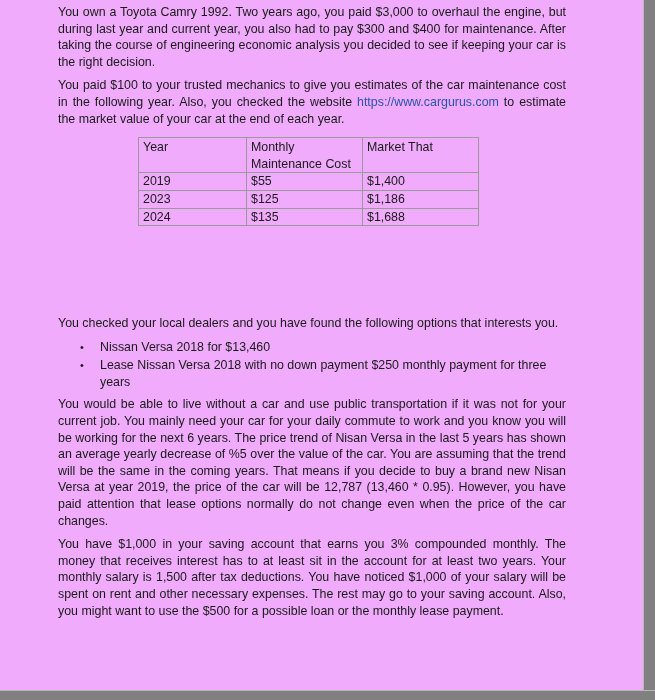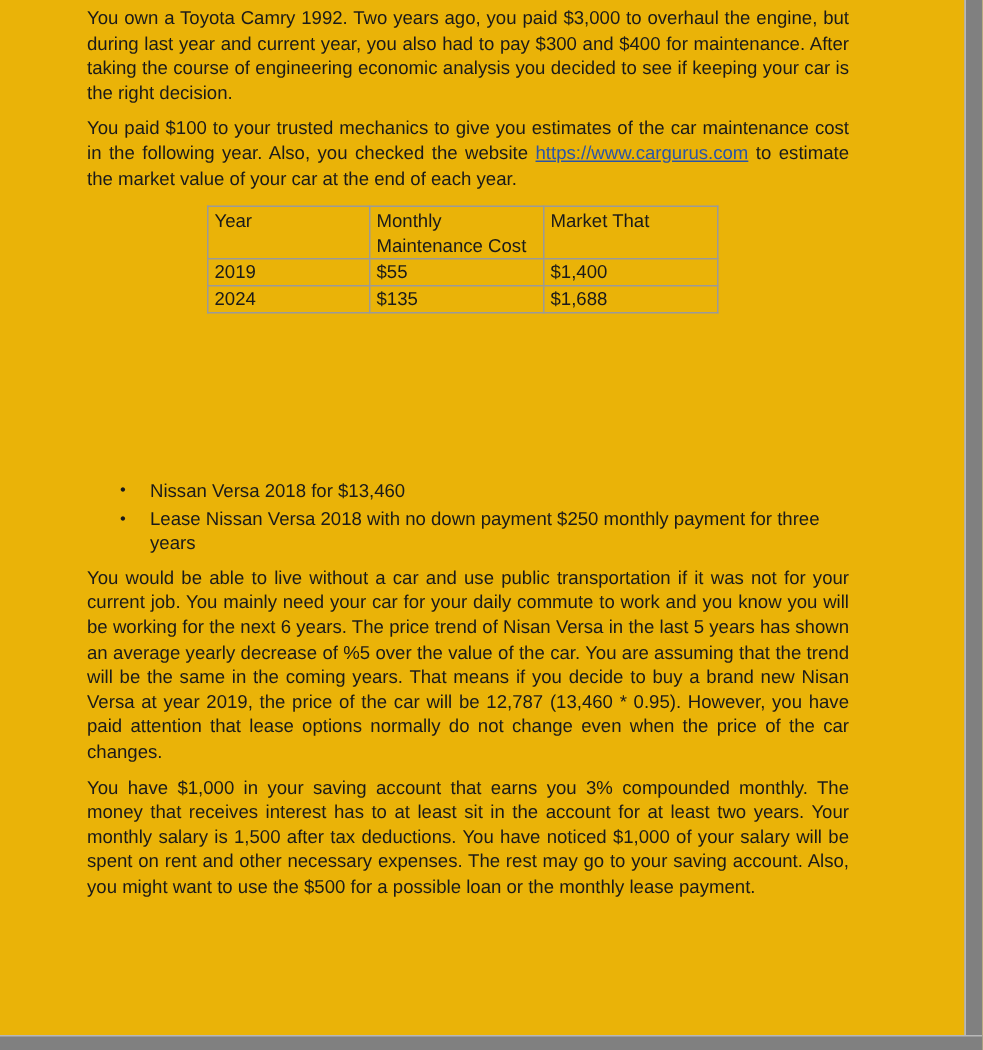--- a/index.html
+++ b/index.html
@@ -4,37 +4,37 @@
 <style>
   html, body { margin: 0; padding: 0; }
   body {
     width: 655px; height: 700px; overflow: hidden; position: relative;
     background: #ffffff;
     font-family: "Liberation Sans", "DejaVu Sans", sans-serif;
     color: #1a1a1a;
   }
   .page {
     position: absolute; left: 0; top: 0; width: 643px; height: 690px;
-    background: #eab308;
+    background: #f0abfc;
   }
   .right-frame {
     position: absolute; left: 643px; top: 0; width: 12px; height: 700px;
     background: #808080; border-left: 1px solid #b8b8b8;
   }
   .bottom-frame {
     position: absolute; left: 0; top: 690px; width: 655px; height: 10px;
     background: #808080; border-top: 1px solid #b8b8b8;
   }
   .content {
     position: absolute; left: 58px; top: 4px; width: 508px;
     font-size: 12.4px; line-height: 16.6px;
   }
   p { margin: 0 0 7px 0; text-align: justify; }
   p.last-line-left { text-align: left; }
-  a.link { color: #2b55a8; text-decoration: underline; }
+  a.link { color: #2b55a8; }
   .table-wrap { margin: 10px 0 0 80px; }
   table {
     border-collapse: collapse; font-size: 12.4px; line-height: 16.6px;
   }
   td, th {
     border: 1px solid #9a9a9a; padding: 0 4px; text-align: left;
     font-weight: normal; vertical-align: top;
   }
   th { padding-top: 1px; }
   col.c1 { width: 108px; }
@@ -68,30 +68,36 @@
             <th>Market That</th>
           </tr>
         </thead>
         <tbody>
           <tr>
             <td>2019</td>
             <td>$55</td>
             <td>$1,400</td>
           </tr>
           <tr>
+            <td>2023</td>
+            <td>$125</td>
+            <td>$1,186</td>
+          </tr>
+          <tr>
             <td>2024</td>
             <td>$135</td>
             <td>$1,688</td>
           </tr>
         </tbody>
       </table>
     </div>
   </div>
 
   <div class="section2">
+    <p class="last-line-left">You checked your local dealers and you have found the following options that interests you.</p>
     <ul>
       <li><span class="bullet">•</span><span>Nissan Versa 2018 for $13,460</span></li>
       <li><span class="bullet">•</span><span>Lease Nissan Versa 2018 with no down payment $250 monthly payment for three years</span></li>
     </ul>
     <p>You would be able to live without a car and use public transportation if it was not for your current job. You mainly need your car for your daily commute to work and you know you will be working for the next 6 years. The price trend of Nisan Versa in the last 5 years has shown an average yearly decrease of %5 over the value of the car. You are assuming that the trend will be the same in the coming years. That means if you decide to buy a brand new Nisan Versa at year 2019, the price of the car will be 12,787 (13,460 * 0.95). However, you have paid attention that lease options normally do not change even when the price of the car changes.</p>
     <p>You have $1,000 in your saving account that earns you 3% compounded monthly. The money that receives interest has to at least sit in the account for at least two years. Your monthly salary is 1,500 after tax deductions. You have noticed $1,000 of your salary will be spent on rent and other necessary expenses. The rest may go to your saving account. Also, you might want to use the $500 for a possible loan or the monthly lease payment.</p>
   </div>
 </div>
 
 <div class="right-frame"></div>

